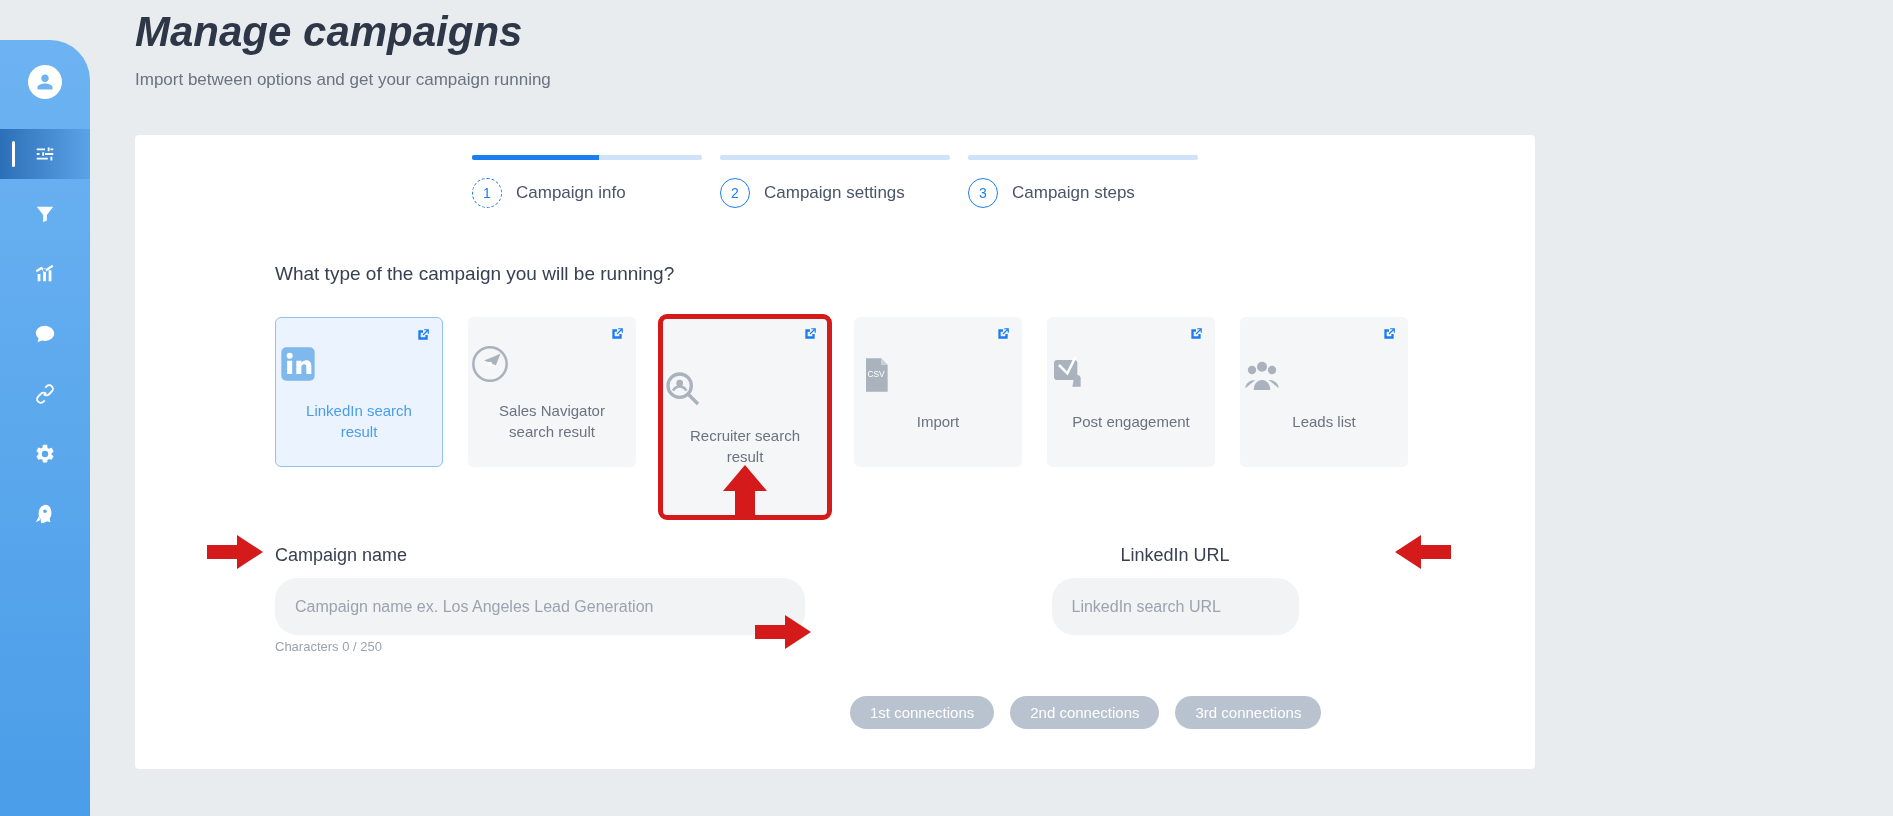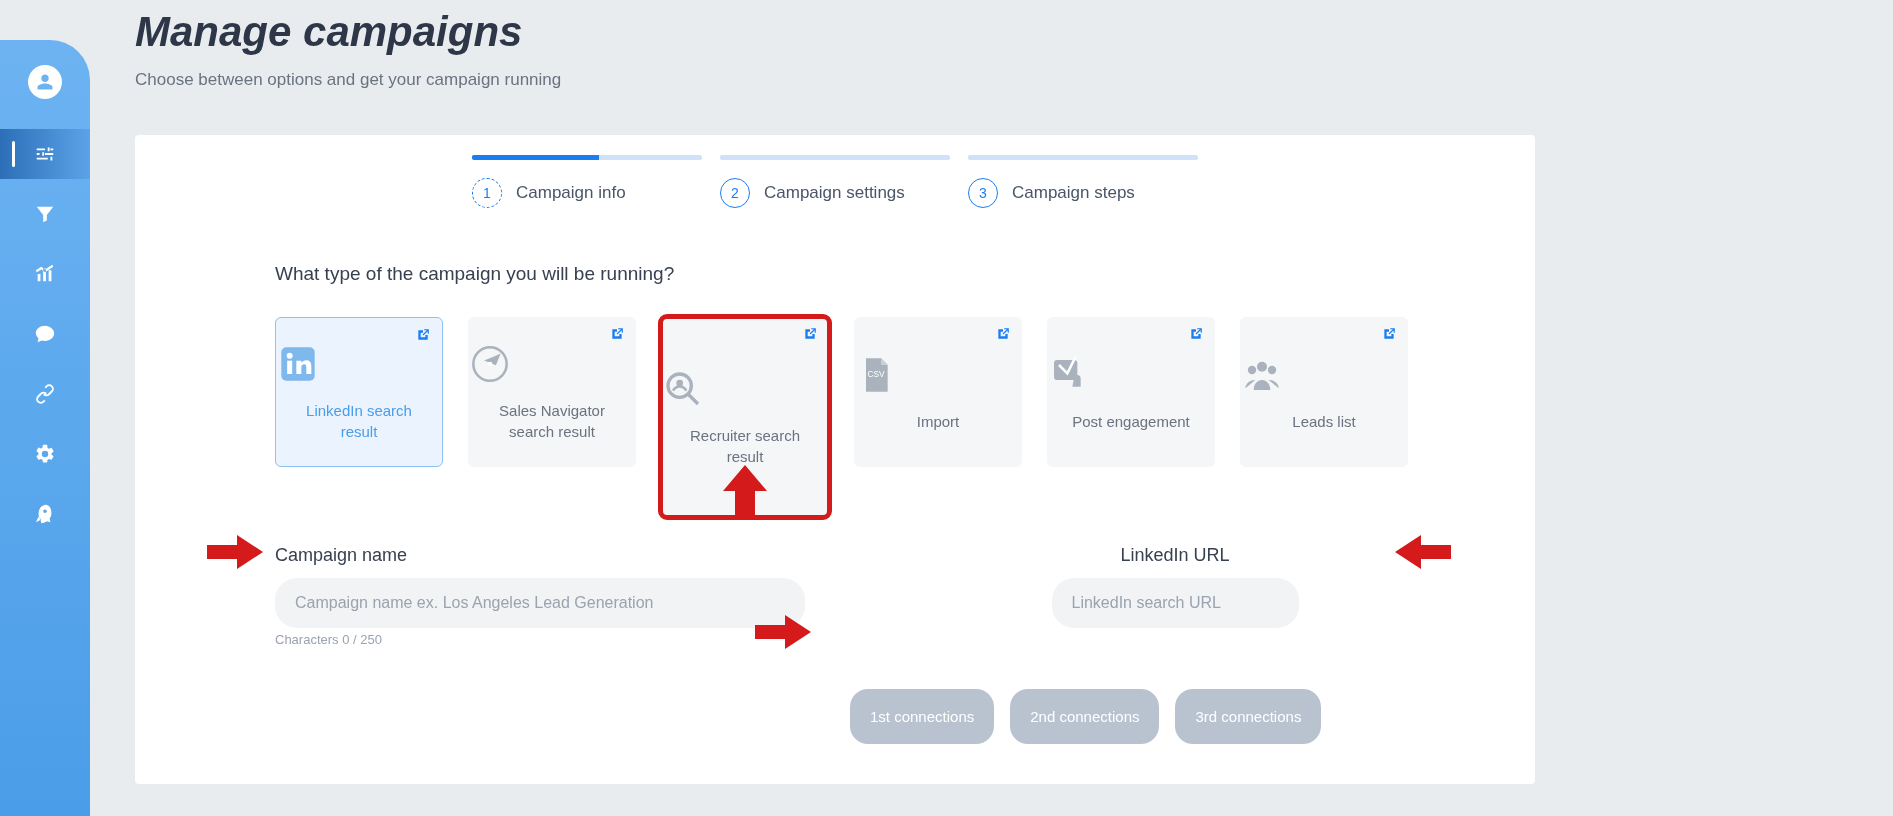--- a/index.html
+++ b/index.html
@@ -184,21 +184,21 @@
   }
   .form-col { display: flex; flex-direction: column; }
   .form-col.left { width: 530px; }
   .form-col.right { width: 530px; margin-left: 45px; align-items: center; }
   .form-label {
     font-size: 18px;
     color: #374151;
     margin-bottom: 12px;
   }
   .text-input {
-    height: 50px;
+    height: 57px;
     border: none;
     background: #f1f3f5;
     border-radius: 22px;
     padding: 0 20px;
     font-size: 16px;
     color: #374151;
     outline: none;
   }
   .text-input::placeholder { color: #9aa3af; }
   .char-counter {
@@ -210,21 +210,21 @@
   
   .chips-row {
     display: flex;
     gap: 16px;
     margin: 42px 0 0 715px;
   }
   .chip {
     background: #b9c3cf;
     color: #fff;
     border-radius: 18px;
-    padding: 19px 20px;
+    padding: 8px 20px;
     font-size: 15px;
     cursor: pointer;
   }
 
   
   .red-arrow-right {
     position: absolute;
     width: 56px; height: 34px;
   }
   .red-arrow-right svg, .red-arrow-left svg, .red-arrow-up svg { width: 100%; height: 100%; }
@@ -273,21 +273,21 @@
   </div>
   <div class="sidebar-item">
     <svg viewBox="0 0 24 24">
         <path d="M12 2c3 0 7 2 7 9 0 2.5-.8 4.6-2 6l1 4-4-1c-1.4 1.2-3.5 2-6 2l-1-4c-1.2-1.4-2-3.5-2-6 0-7 4-9 7-10zm0 5a2 2 0 1 0 0 4 2 2 0 0 0 0-4zM5 15l-3 6 6-3z"></path>
       </svg>
   </div>
 </nav>
 
 <header class="page-header">
   <h1 class="page-title">Manage campaigns</h1>
-  <p class="page-subtitle">Choose between options and get your campaign running</p>
+  <p class="page-subtitle">Import between options and get your campaign running</p>
 </header>
 
 <main class="main-card">
 
   <div class="stepper">
     <div class="step active">
       <div class="step-bar">
           <div class="step-bar-fill"></div>
         </div>
       <div class="step-row">

